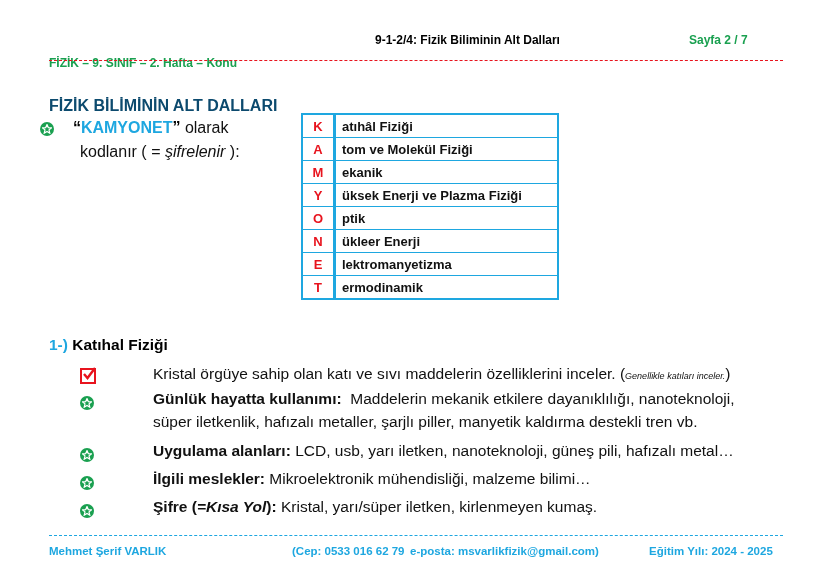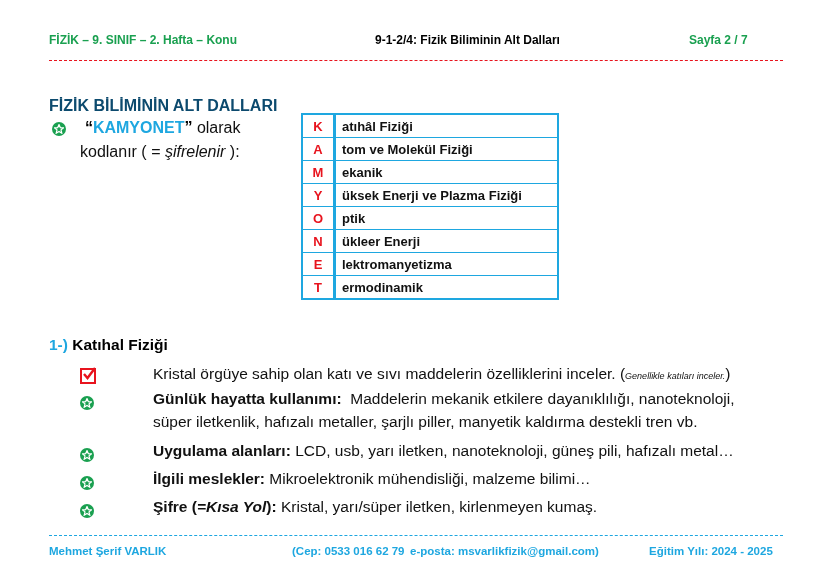--- a/index.html
+++ b/index.html
@@ -16,21 +16,21 @@
   .dash-red { border-top: 1.5px dashed #e8141e; left: 49px; width: 734px; top: 60px; }
   .dash-cyan { border-top: 1.5px dashed #1ea7e0; left: 49px; width: 734px; top: 535px; }
   .ftr { font-size: 11.5px; font-weight: bold; top: 545px; color: #1ea7e0; }
 
   .title { left: 49px; top: 97px; font-size: 16px; font-weight: bold; color: #0c4a6e; }
   .star {
     display: inline-block; width: 14px; height: 14px; border-radius: 50%;
     background: #1aa050; position: relative; vertical-align: middle;
   }
   .star svg { position: absolute; left: 2px; top: 2px; }
-  .intro1 { left: 52px; top: 119px; font-size: 16px; }
+  .intro1 { left: 40px; top: 119px; font-size: 16px; }
   .intro2 { left: 80px; top: 143px; font-size: 16px; }
 
   table.kam {
     position: absolute; left: 301px; top: 113px; width: 258px;
     border-collapse: collapse; border: 2.5px solid #1ea7e0;
   }
   table.kam td {
     border: 1.5px solid #1ea7e0; height: 22px; padding: 0; font-size: 13px; font-weight: bold;
   }
   table.kam td.letter {
@@ -44,21 +44,21 @@
   .item .txt { position: absolute; left: 28px; top: 0; margin-left: 45px; }
   .small-it { font-size: 9px; font-style: italic; }
   .chk {
     display: inline-block; width: 12px; height: 12px; border: 2px solid #e8141e; position: relative;
   }
   .chk svg { position: absolute; left: -1px; top: -4px; }
 </style>
 </head>
 <body>
 
-<div class="abs hdr green" style="left:49px;">FİZİK – 9. SINIF – 2. Hafta – Konu</div>
+<div class="abs hdr green" style="left:49px;margin-top:23px;">FİZİK – 9. SINIF – 2. Hafta – Konu</div>
 <div class="abs hdr red" style="left:375px;">9-1-2/4: Fizik Biliminin Alt Dalları</div>
 <div class="abs hdr green" style="left:689px;">Sayfa 2 / 7</div>
 <div class="dash dash-red"></div>
 
 <div class="abs title">FİZİK BİLİMİNİN ALT DALLARI</div>
 <div class="abs intro1">
   <span class="star">
     <svg width="10" height="10" viewBox="0 0 10 10">
         <polygon points="5,0.6 6.3,3.6 9.5,3.8 7,5.9 7.8,9.2 5,7.4 2.2,9.2 3,5.9 0.5,3.8 3.7,3.6" fill="none" stroke="#fff" stroke-width="1.2"></polygon>
       </svg>

